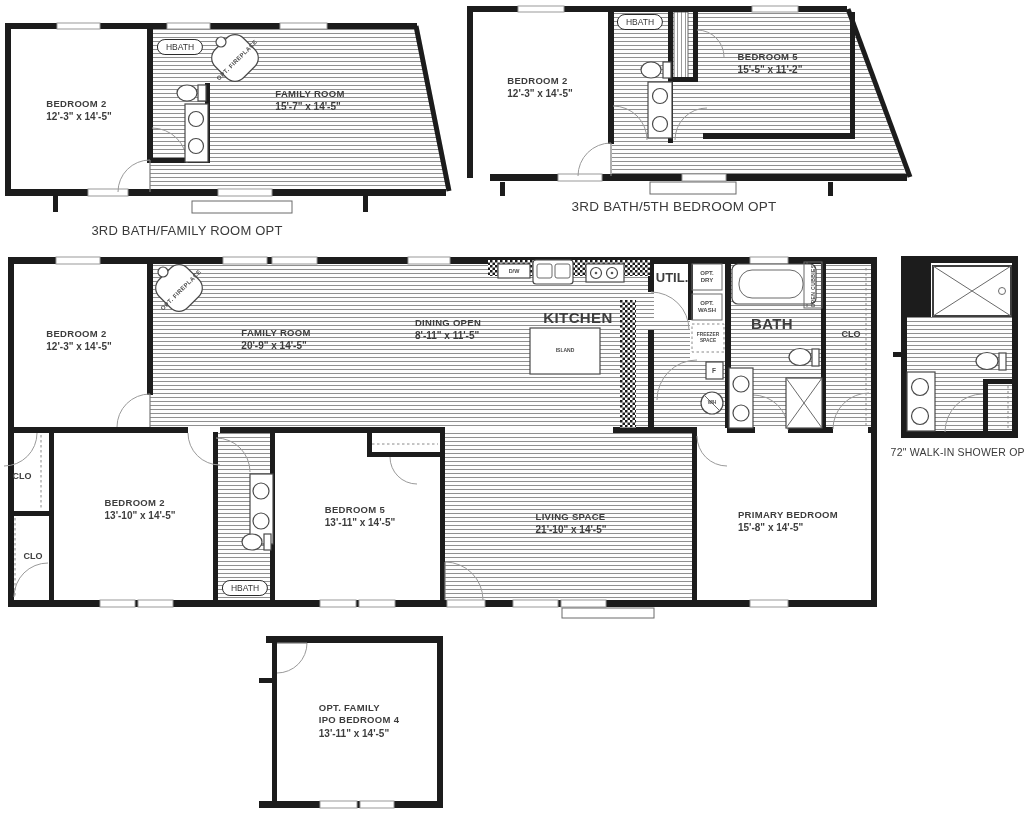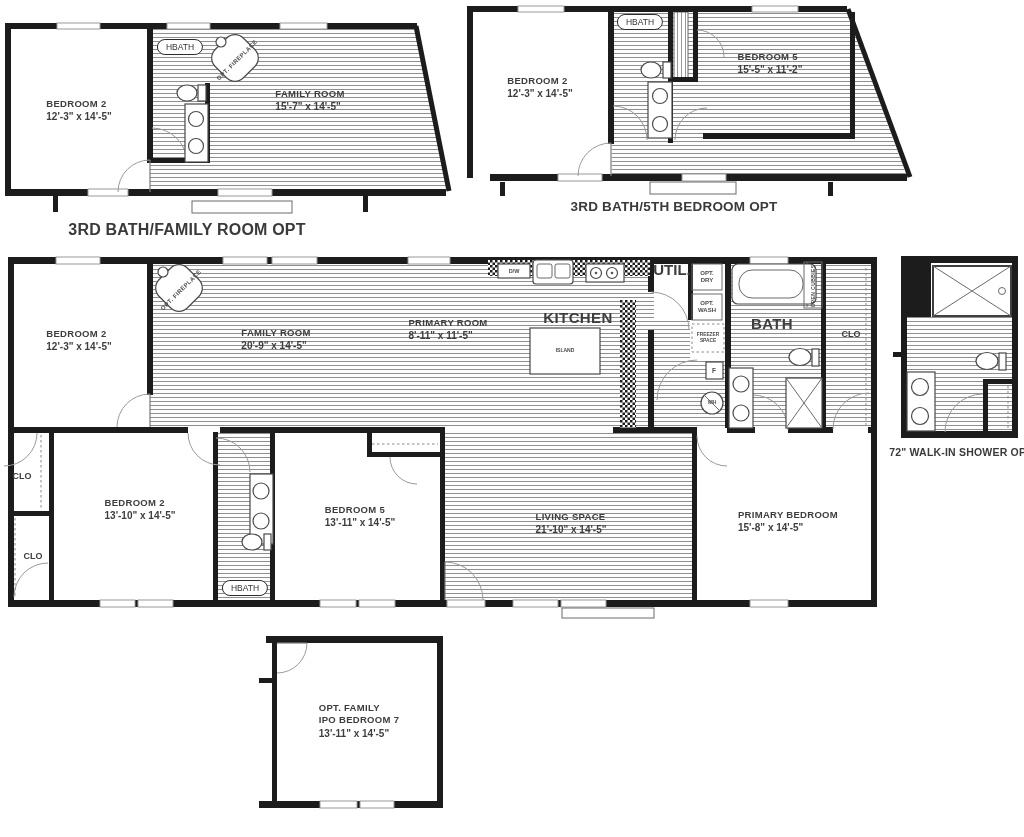--- a/index.html
+++ b/index.html
@@ -16,21 +16,21 @@
   .leaf{stroke:#7a7a7a;stroke-width:1.2}
   .dash{fill:none;stroke:#8a8a8a;stroke-width:1;stroke-dasharray:2.5 2.5}
   .wline{stroke:#1c1c1c;stroke-width:5}
   .dot{fill:#555}
   .labels{position:absolute;left:0;top:0;width:1024px;height:837px;pointer-events:none;}
   .lbl{position:absolute;transform:translate(-50%,-50%);text-align:left;color:#3d3d3d;
        font-weight:bold;white-space:nowrap;line-height:1.3}
   .rname{font-size:9.5px;letter-spacing:.3px}
   .rdims{font-size:10px}
   .one{font-size:15px;letter-spacing:.4px}
-  .caption{position:absolute;transform:translate(-50%,-50%);font-weight:bold;color:#3a3a3a;
+  .caption{position:absolute;transform:translate(-50%,-50%);font-weight:normal;color:#3a3a3a;
            white-space:nowrap;letter-spacing:.2px}
   .pill{position:absolute;transform:translate(-50%,-50%);background:#fff;border:1.5px solid #2b2b2b;
         border-radius:10px;padding:2px 8px;font-weight:normal;font-size:8.5px;color:#333;white-space:nowrap}
   .tiny{position:absolute;transform:translate(-50%,-50%);font-weight:bold;color:#4a4a4a;
         font-size:6px;line-height:1.15;text-align:center}
   .vtext{position:absolute;transform:translate(-50%,-50%) rotate(-90deg);font-weight:bold;
          color:#4a4a4a;font-size:5px;white-space:nowrap;letter-spacing:.4px}
   .rot45{position:absolute;transform:translate(-50%,-50%) rotate(-45deg);font-weight:bold;
          color:#4a4a4a;font-size:6px;white-space:nowrap;letter-spacing:.4px}
 </style>
@@ -280,21 +280,21 @@
   <div class="lbl" style="left:79px;top:111px">
     <div class="rname">BEDROOM 2</div>
     <div class="rdims">12'-3" x  14'-5"</div>
   </div>
   <div class="lbl" style="left:310px;top:101px">
     <div class="rname">FAMILY ROOM</div>
     <div class="rdims">15'-7" x  14'-5"</div>
   </div>
   <div class="pill" style="left:180px;top:47px">HBATH</div>
   <div class="rot45" style="left:237px;top:60px">OPT. FIREPLACE</div>
-  <div class="caption" style="left:187px;top:230px;font-size:16px">3RD BATH/FAMILY ROOM OPT</div>
+  <div class="caption" style="left:187px;top:230px;font-size:13px">3RD BATH/FAMILY ROOM OPT</div>
 
   <div class="lbl" style="left:540px;top:88px">
     <div class="rname">BEDROOM 2</div>
     <div class="rdims">12'-3" x  14'-5"</div>
   </div>
   <div class="lbl" style="left:770px;top:64px">
     <div class="rname">BEDROOM 5</div>
     <div class="rdims">15'-5" x  11'-2"</div>
   </div>
   <div class="pill" style="left:640px;top:22px">HBATH</div>
@@ -303,27 +303,27 @@
   <div class="lbl" style="left:79px;top:341px">
     <div class="rname">BEDROOM 2</div>
     <div class="rdims">12'-3" x  14'-5"</div>
   </div>
   <div class="rot45" style="left:181px;top:290px">OPT. FIREPLACE</div>
   <div class="lbl" style="left:276px;top:340px">
     <div class="rname">FAMILY ROOM</div>
     <div class="rdims">20'-9" x  14'-5"</div>
   </div>
   <div class="lbl" style="left:448px;top:330px">
-    <div class="rname">PRIMARY ROOM</div>
+    <div class="rname">DINING OPEN</div>
     <div class="rdims">8'-11" x  11'-5"</div>
   </div>
   <div class="lbl one" style="left:578px;top:318px">KITCHEN</div>
   <div class="tiny" style="left:565px;top:351px;font-size:5px">ISLAND</div>
   <div class="tiny" style="left:514px;top:271px;font-size:5.5px">D/W</div>
-  <div class="lbl" style="left:672px;top:270px;font-size:15px">UTIL.</div>
+  <div class="lbl" style="left:672px;top:278px;font-size:13px">UTIL.</div>
   <div class="tiny" style="left:707px;top:277px;width:24px;white-space:normal">OPT. DRY</div>
   <div class="tiny" style="left:707px;top:307px;width:24px;white-space:normal">OPT. WASH</div>
   <div class="tiny" style="left:708px;top:338px;width:28px;white-space:normal;font-size:4.8px">FREEZER SPACE</div>
   <div class="tiny" style="left:714px;top:371px;font-size:6.5px">F</div>
   <div class="tiny" style="left:712px;top:403px;font-size:4.5px">W/H</div>
   <div class="lbl one" style="left:772px;top:324px">BATH</div>
   <div class="vtext" style="left:813px;top:286px">OPEN CUBBIES</div>
   <div class="lbl" style="left:851px;top:335px;font-size:9px">CLO</div>
   <div class="lbl" style="left:22px;top:477px;font-size:9px">CLO</div>
   <div class="lbl" style="left:33px;top:557px;font-size:9px">CLO</div>
@@ -342,18 +342,18 @@
   </div>
   <div class="lbl" style="left:788px;top:522px">
     <div class="rname">PRIMARY BEDROOM</div>
     <div class="rdims">15'-8" x  14'-5"</div>
   </div>
 
   <div class="caption" style="left:961px;top:452px;font-size:10.5px">72" WALK-IN SHOWER OPT</div>
 
   <div class="lbl" style="left:359px;top:721px">
     <div class="rname">OPT. FAMILY</div>
-    <div class="rname">IPO BEDROOM 7</div>
+    <div class="rname">IPO BEDROOM 4</div>
     <div class="rdims">13'-11" x  14'-5"</div>
   </div>
 
 </div>
 </div>
 
 </body></html>

